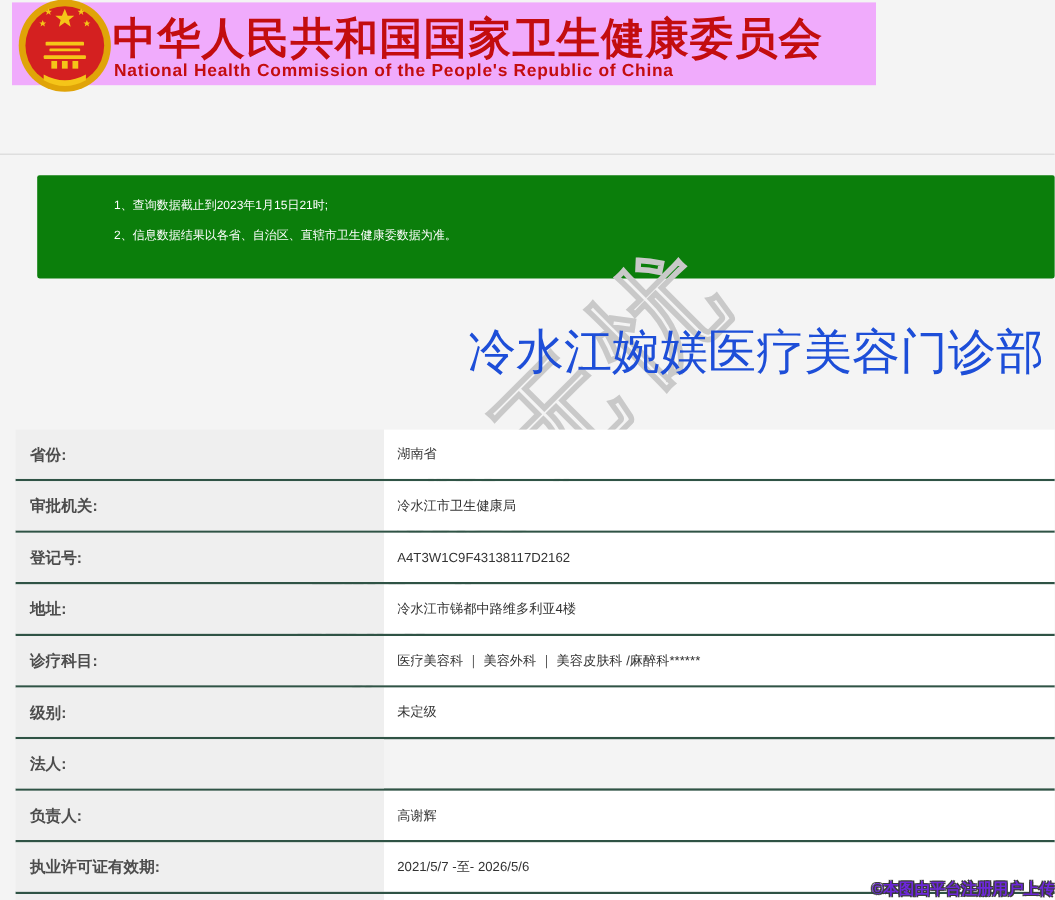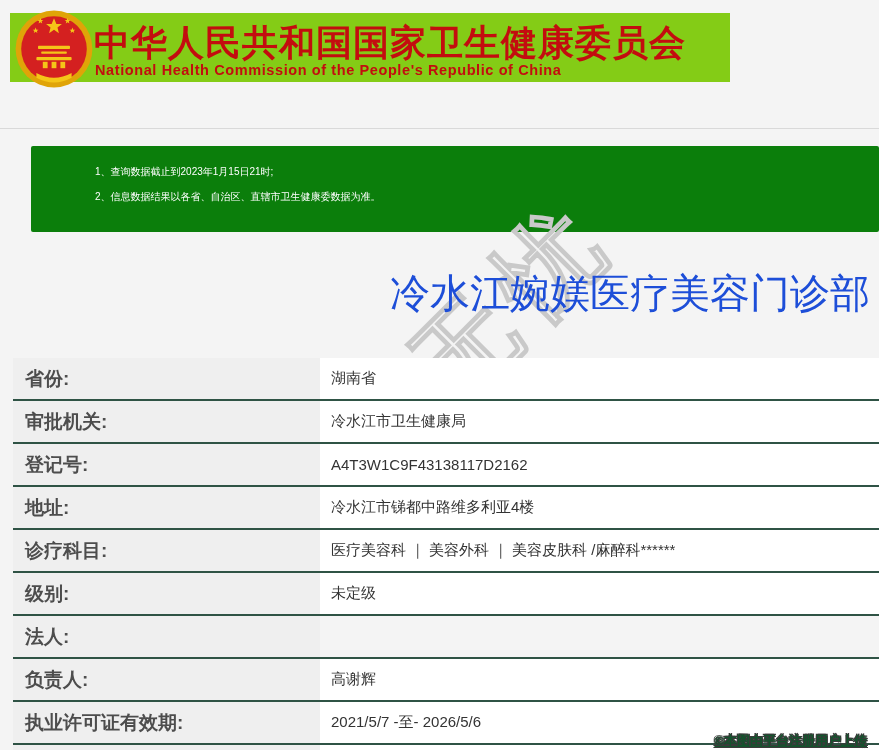--- a/index.html
+++ b/index.html
@@ -7,23 +7,23 @@
   body {
     position: relative;
     width: 879px; height: 750px;
     background: #f4f4f4;
     overflow: hidden;
     font-family: "Liberation Sans", "DejaVu Sans", sans-serif;
   }
 
   
   .header-card {
-    position: absolute; left: 10px; top: 13px;
+    position: absolute; left: 10px; top: 2px;
     width: 720px; height: 69px;
-    background: #84cc16;
+    background: #f0abfc;
   }
   .emblem {
     position: absolute; left: 4px; top: -8px;
     width: 80px; height: 88px;
   }
   .header-title-cn {
     position: absolute; left: 84px; top: 6px;
     font-size: 36px; font-weight: bold; color: #c30d0f;
     letter-spacing: 1px; white-space: nowrap;
   }
@@ -79,43 +79,42 @@
   .detail-row {
     display: flex;
     height: 43px;
     border-bottom: 2px solid #2f5345;
   }
   .detail-label {
     width: 307px; flex: 0 0 307px;
     background: #efefef;
     display: flex; align-items: center;
     padding-left: 12px;
-    font-size: 19px; font-weight: bold; color: #4d4d4d;
+    font-size: 13px; font-weight: bold; color: #4d4d4d;
   }
   .detail-value {
     flex: 1;
     background: #ffffff;
     display: flex; align-items: center;
     padding-left: 11px;
-    font-size: 15px; color: #333333;
+    font-size: 11px; color: #333333;
     white-space: nowrap;
   }
   .detail-row.partial {
     height: 20px; border-bottom: none;
   }
 
   
   .wm-footer {
-    position: absolute; right: 12px; top: 732px;
+    position: absolute; right: 0; top: 732px;
     font-size: 13px; font-weight: bold;
-    color: #14532d;
+    color: #6d28d9;
     text-shadow: -1px -1px 0 #3a3a3a, 1px -1px 0 #3a3a3a,
                  -1px 1px 0 #3a3a3a, 1px 1px 0 #3a3a3a;
     white-space: nowrap;
-    text-decoration: underline;
   }
 </style>
 </head>
 <body>
 
 <div class="header-card">
   <svg class="emblem" viewBox="0 0 100 100">
     <circle cx="50" cy="50" r="48" fill="#e0a408"></circle>
     <circle cx="50" cy="50" r="41" fill="#d42020"></circle>
 

